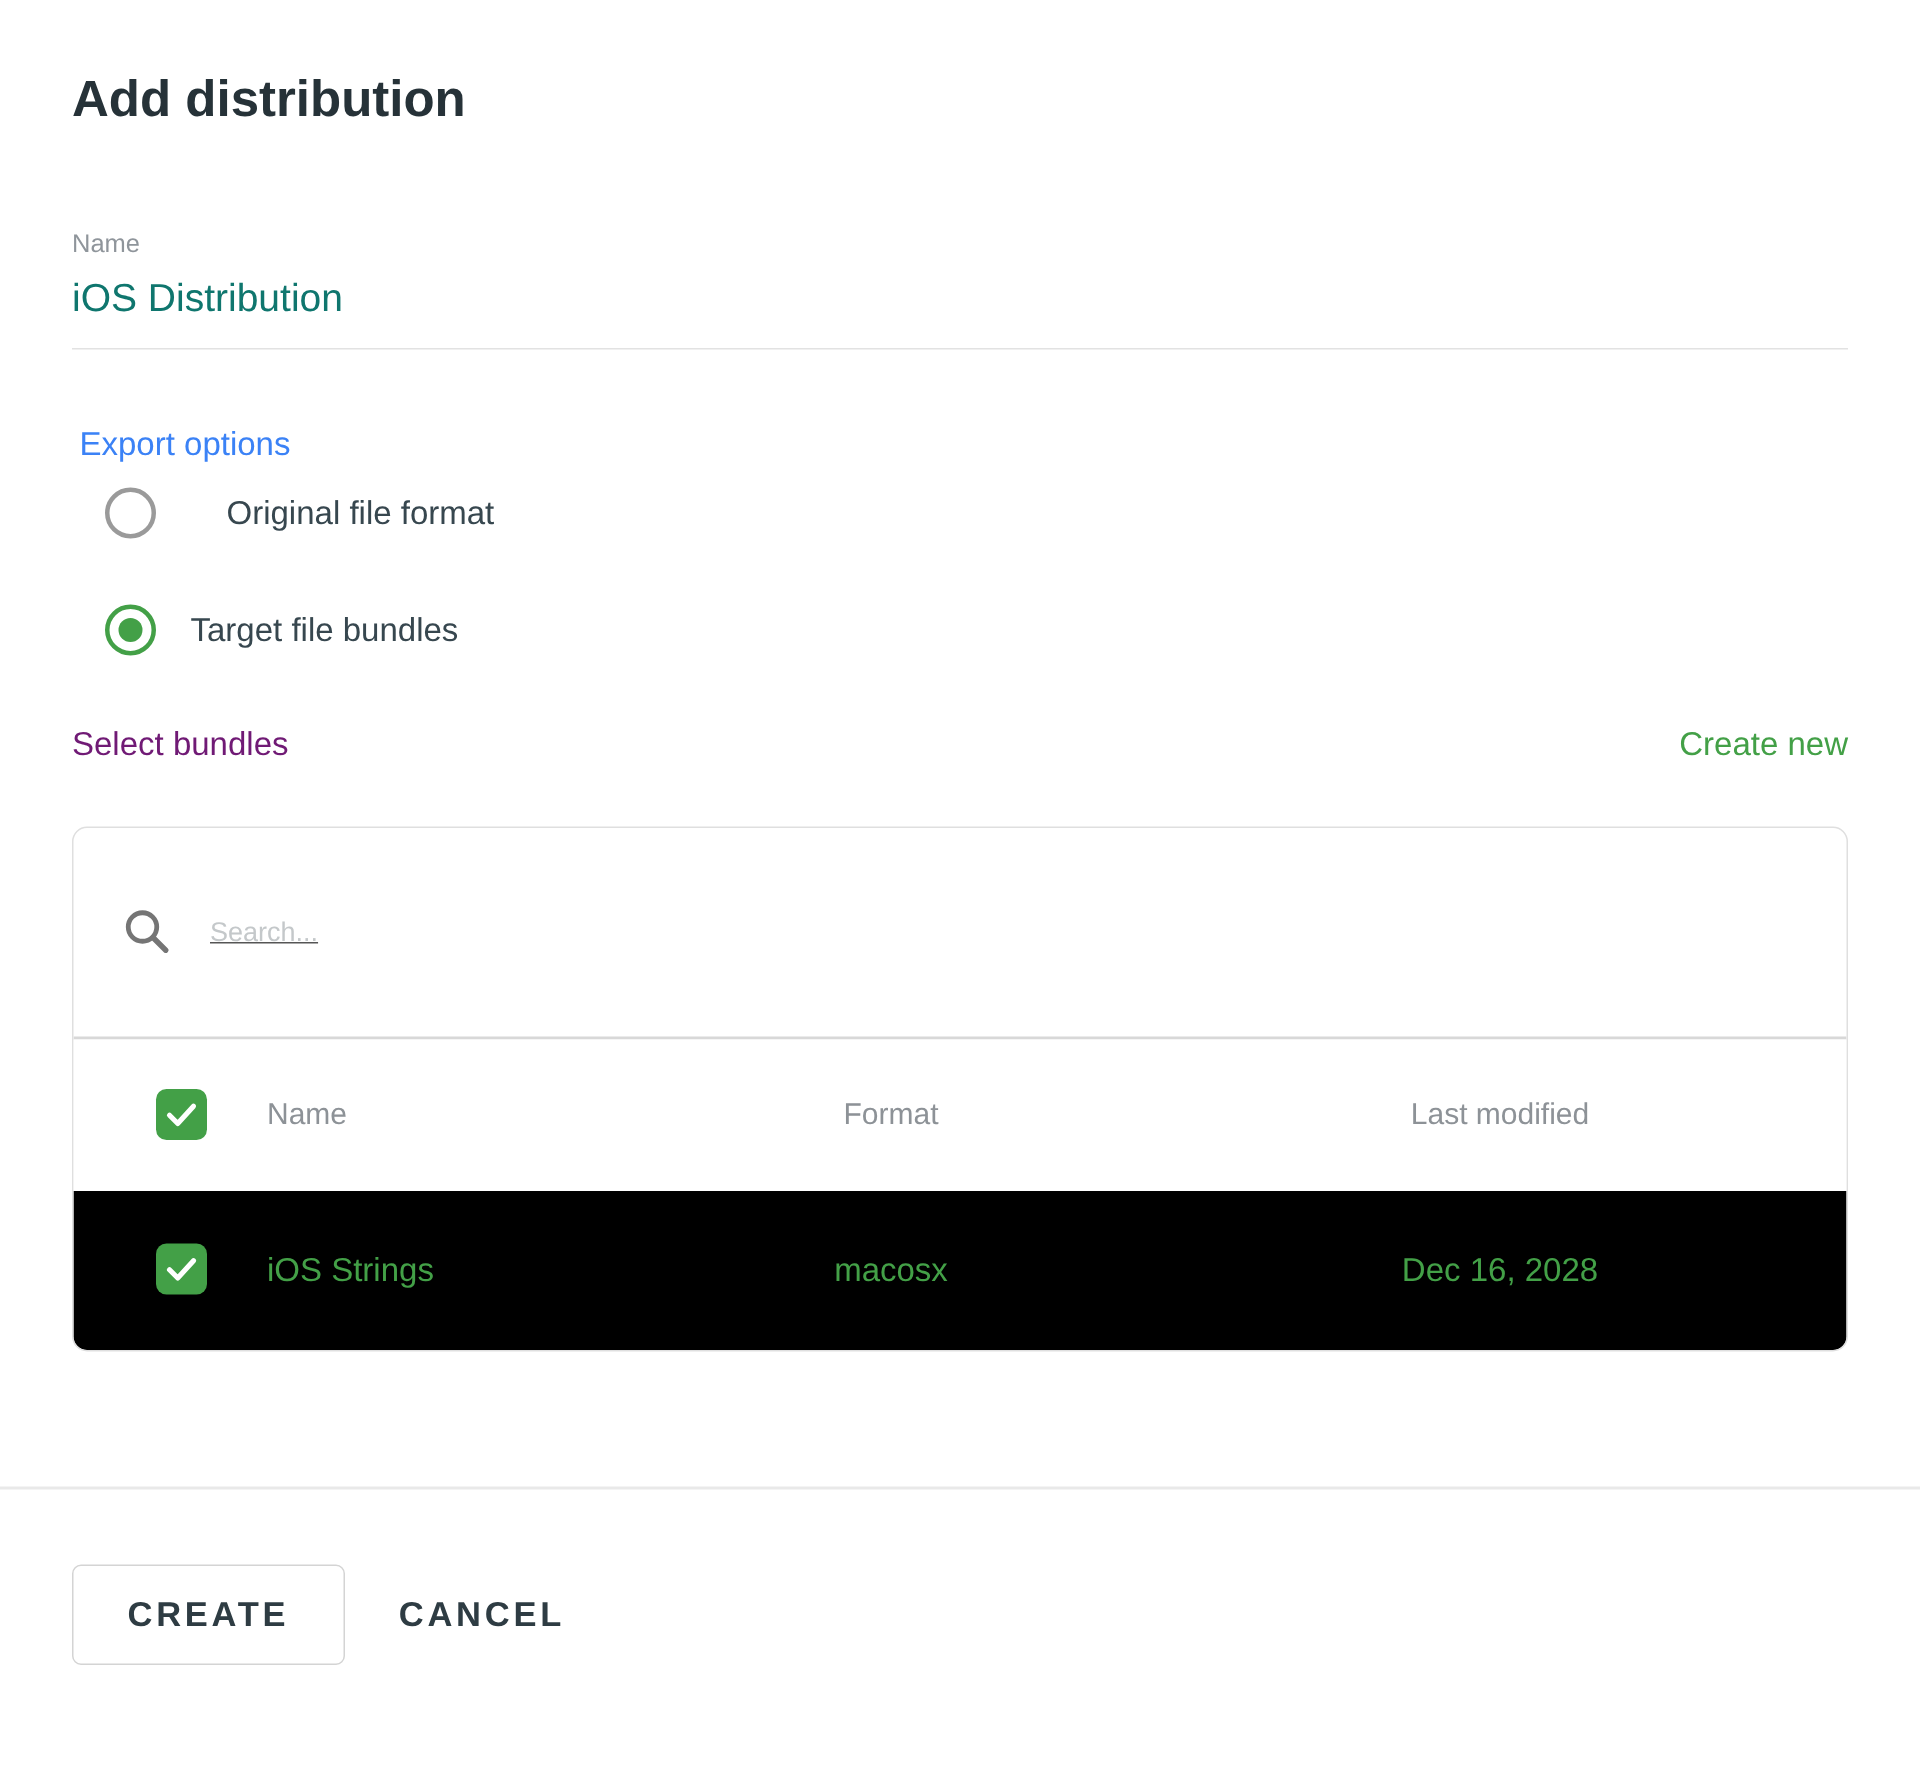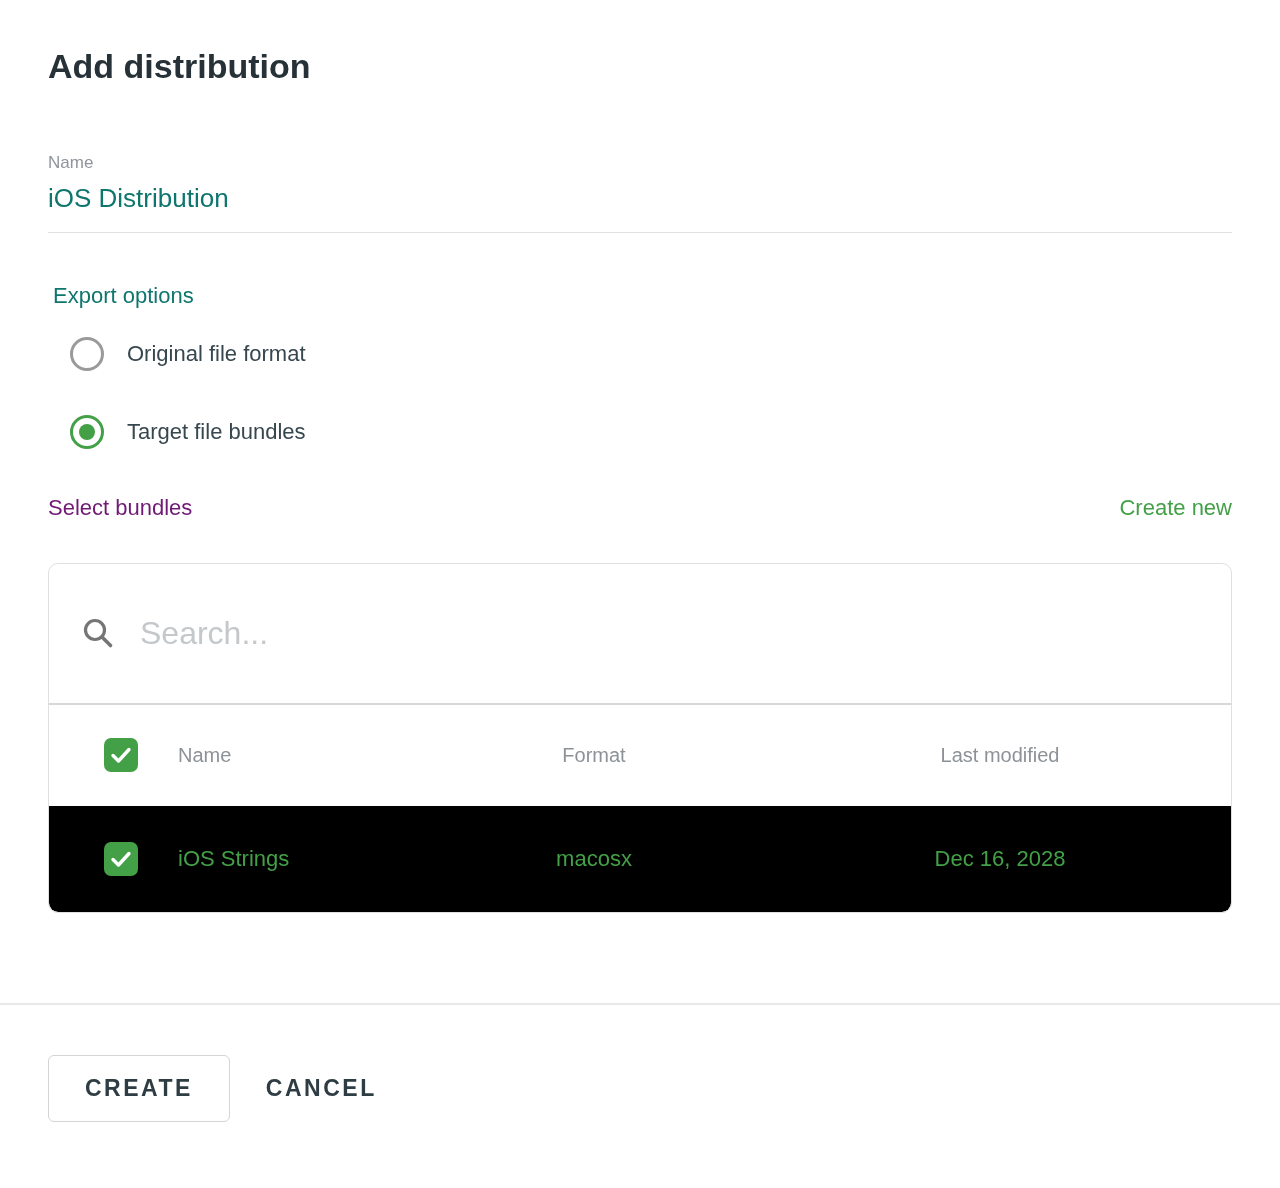--- a/index.html
+++ b/index.html
@@ -18,23 +18,23 @@
     color: #263238;
     line-height: 1.2;
   }
 
   
   .name-group { margin-top: 66px; border-bottom: 1px solid #e2e2e2; padding-bottom: 18px; }
   .field-label { font-size: 17px; color: #8f959b; }
   .field-value { font-size: 26px; color: #0f766e; margin-top: 10px; }
 
   
-  .export-label { margin-top: 50px; padding-left: 5px; font-size: 22px; color: #0f766e; }
+  .export-label { margin-top: 50px; padding-left: 5px; font-size: 22px; color: #3b82f6; }
   .radio-row { display: flex; align-items: center; margin-left: 22px; }
-  .radio-row.first { margin-top: 28px; }
+  .radio-row.first { margin-top: 16px; gap: 24px; }
   .radio-row.second { margin-top: 44px; }
   .radio {
     width: 34px; height: 34px; border-radius: 50%;
     border: 3px solid #9a9a9a; background: #fff;
     display: inline-flex; align-items: center; justify-content: center;
     flex: 0 0 auto; cursor: pointer;
   }
   .radio.selected { border-color: #43A047; }
   .radio.selected::after {
     content: ""; width: 16px; height: 16px; border-radius: 50%; background: #43A047;
@@ -56,22 +56,23 @@
   }
   .search-row {
     height: 141px; display: flex; align-items: center;
     padding-left: 33px;
     border-bottom: 2px solid #d8d8d8;
   }
   .search-icon { width: 32px; height: 32px; flex: 0 0 auto; }
   .search-input {
     border: none; outline: none; margin-left: 26px;
     font-family: "Liberation Sans", sans-serif;
-    font-size: 32px; color: #555; width: 85%;
+    font-size: 18px; color: #555; width: 85%;
     background: transparent;
+    text-decoration: underline;
   }
   .search-input::placeholder { color: #c4c8ca; }
 
   .tbl-row {
     display: grid;
     grid-template-columns: 110px 260px 350px 1fr;
     align-items: center;
   }
   .tbl-header { height: 101px; background: #ffffff; }
   .tbl-body-row { height: 106px; background: #000000; border-radius: 0 0 9px 9px; cursor: pointer; }

